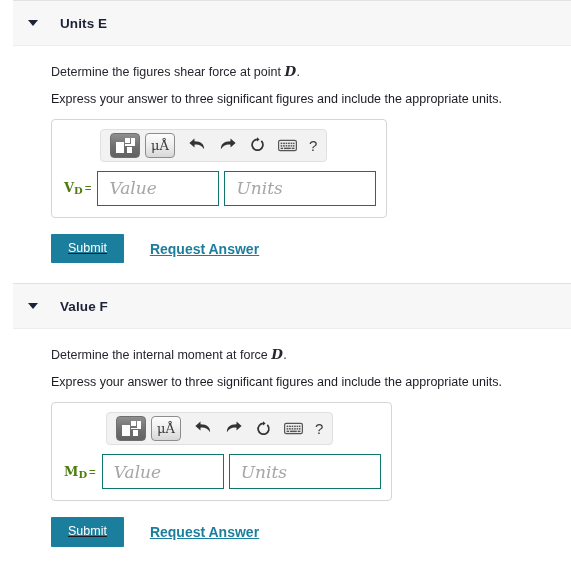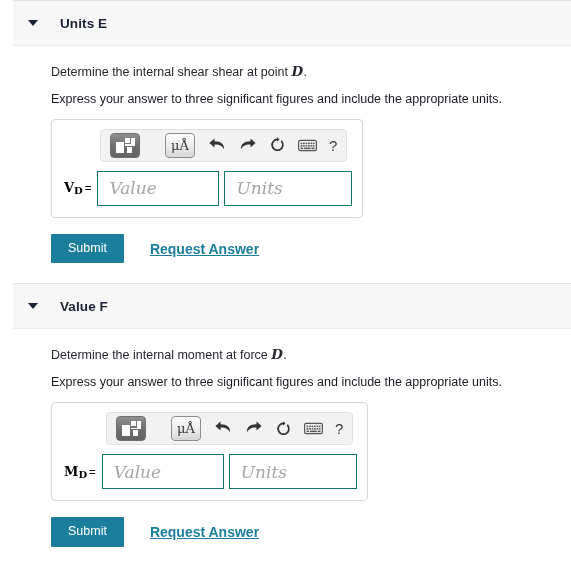--- a/index.html
+++ b/index.html
@@ -107,21 +107,20 @@
     margin-right: 5px;
     cursor: pointer;
     box-sizing: border-box;
   }
   .tb-btn.light {
     border: 1px solid #8d8d8d;
     background: linear-gradient(to bottom, #fdfdfd 0%, #ededed 50%, #d8d8d8 100%);
     color: #3b3b3b;
     font-family: "DejaVu Serif", serif;
     font-size: 13px;
-    margin-left: 20px;
   }
   .tpl-icon {
     position: relative;
     width: 19px;
     height: 15px;
   }
   .tpl-icon i {
     position: absolute;
     background: #ffffff;
     display: block;
@@ -154,21 +153,21 @@
   
   .answer-row {
     display: flex;
     align-items: center;
     margin-top: 9px;
   }
   .var-label {
     font-family: "DejaVu Serif", serif;
     font-size: 13px;
     font-weight: bold;
-    color: #000000;
+    color: #4d7c0f;
     white-space: nowrap;
     margin-right: 6px;
     padding-left: 2px;
   }
   .var-label .sub {
     font-size: 10px;
     vertical-align: -2px;
   }
   .var-label .eq {
     font-family: "Liberation Sans", sans-serif;
@@ -184,27 +183,28 @@
     display: flex;
     align-items: center;
     padding-left: 11px;
     font-family: "DejaVu Serif", serif;
     font-style: italic;
     font-size: 17px;
     color: #a6a6a6;
     cursor: text;
   }
   .field.value-field { width: 122px; }
-  .field.units-field { width: 128px; margin-left: 5px; }
+  .field.units-field { width: 152px; margin-left: 5px; }
 
   
   .submit-row {
     display: flex;
     align-items: center;
     margin-top: 16px;
+    text-decoration: underline;
   }
   .submit-btn {
     background: #1b7e9c;
     color: #ffffff;
     border: none;
     font-family: "Liberation Sans", sans-serif;
     font-size: 12.5px;
     padding: 8px 17px 9px 17px;
     cursor: pointer;
     border-radius: 1px;
@@ -224,21 +224,21 @@
 
 <div class="part-section">
 
   <div class="part-header">
     <div class="collapse-arrow"></div>
     <div class="part-title">Units E</div>
   </div>
 
   <div class="part-body">
 
-    <p class="prompt"><span>Determine the internal shear shear at point </span><span class="mathvar">D</span><span>.</span></p>
+    <p class="prompt"><span>Determine the figures shear force at point </span><span class="mathvar">D</span><span>.</span></p>
 
     <p class="significant">Express your answer to three significant figures and include the appropriate units.</p>
 
     <div class="answer-box">
 
       <div class="answer-toolbar">
         <div class="tb-btn">
           <span class="tpl-icon">
             <i class="a"></i>
               <i class="b"></i>

